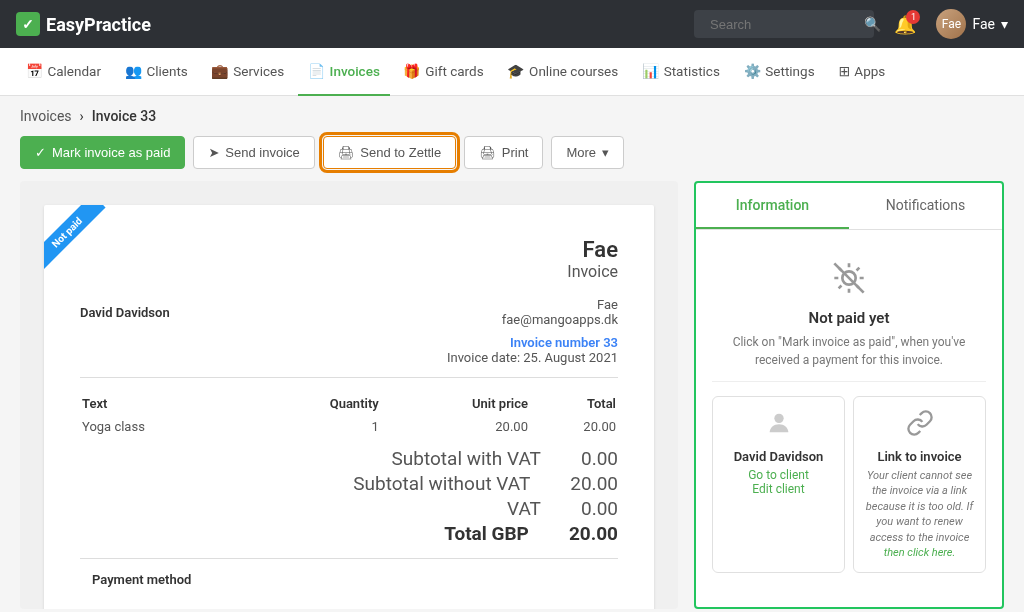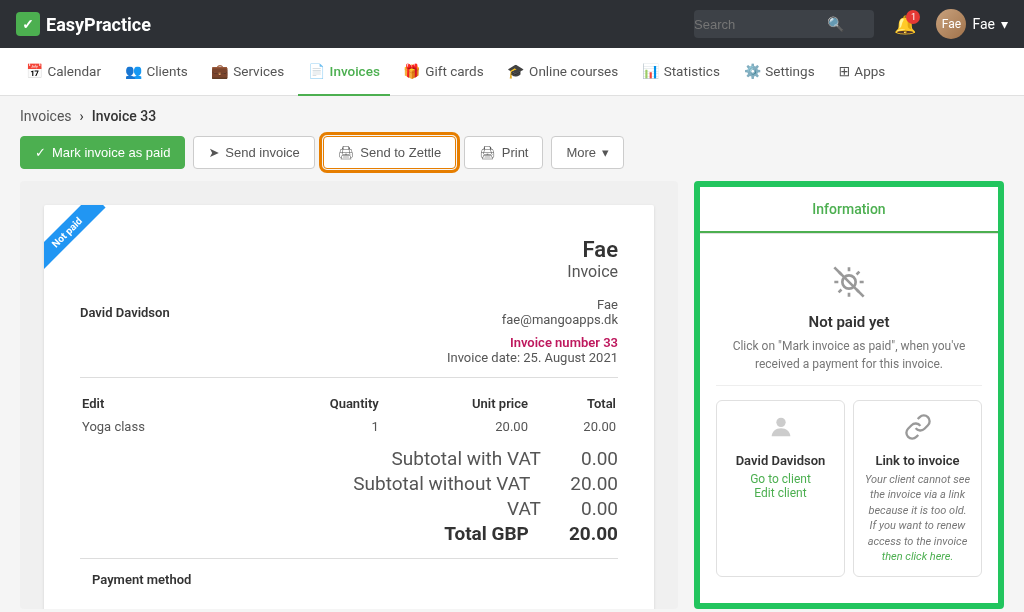--- a/index.html
+++ b/index.html
@@ -2,21 +2,21 @@
 <html><head>
   <meta charset="utf-8">
   <style>
     * { box-sizing: border-box; margin: 0; padding: 0; }
     body { font-family: -apple-system, BlinkMacSystemFont, 'Segoe UI', Roboto, sans-serif; font-size: 14px; background: #f5f5f5; color: #333; width: 1024px; height: 612px; overflow: hidden; }
 
     
     .top-nav { background: #2d3035; height: 48px; display: flex; align-items: center; padding: 0 16px; gap: 12px; }
     .logo { display: flex; align-items: center; gap: 6px; color: white; font-size: 18px; font-weight: bold; margin-right: 16px; }
     .logo-check { background: #4caf50; width: 24px; height: 24px; border-radius: 4px; display: flex; align-items: center; justify-content: center; color: white; font-size: 14px; flex-shrink: 0; }
-    .search-bar { margin-left: auto; background: #3d4147; border: none; border-radius: 4px; padding: 6px 0; color: #ccc; display: flex; align-items: center; gap: 3px; width: 180px; }
+    .search-bar { margin-left: auto; background: #3d4147; border: none; border-radius: 4px; padding: 6px 16px; color: #ccc; display: flex; align-items: center; gap: 24px; width: 180px; }
     .search-bar input { background: none; border: none; color: #ccc; outline: none; width: 130px; font-size: 13px; }
     .search-icon-nav { color: #aaa; font-size: 14px; }
     .notif-btn { position: relative; color: #aaa; font-size: 18px; cursor: pointer; margin-left: 8px; }
     .notif-badge { position: absolute; top: -4px; right: -4px; background: #e53935; color: white; border-radius: 50%; width: 14px; height: 14px; font-size: 9px; display: flex; align-items: center; justify-content: center; }
     .user-btn { display: flex; align-items: center; gap: 6px; color: white; cursor: pointer; margin-left: 8px; }
     .user-avatar { width: 30px; height: 30px; border-radius: 50%; background: #8d6e63; overflow: hidden; display: flex; align-items: center; justify-content: center; font-size: 12px; color: white; background: linear-gradient(135deg, #c9a27e, #a0724a); }
 
     
     .sec-nav { background: white; height: 48px; display: flex; align-items: center; padding: 0 16px; border-bottom: 1px solid #e0e0e0; gap: 4px; }
     .nav-item { display: flex; align-items: center; gap: 4px; padding: 0 10px; height: 48px; color: #555; cursor: pointer; font-size: 13.5px; border-bottom: 2px solid transparent; text-decoration: none; }
@@ -41,36 +41,36 @@
 
     
     .invoice-area { flex: 1; background: #f0f0f0; border-radius: 4px; overflow: hidden; margin-right: 16px; position: relative; }
     .invoice-paper { background: white; margin: 24px; border-radius: 2px; padding: 32px 36px; min-height: 340px; position: relative; overflow: hidden; box-shadow: 0 1px 3px rgba(0,0,0,0.12); }
 
     .invoice-header { display: flex; justify-content: space-between; margin-bottom: 16px; }
     .invoice-company-name { font-size: 22px; font-weight: 600; color: #333; text-align: right; }
     .invoice-title { font-size: 16px; text-align: right; color: #555; }
     .invoice-client { font-size: 13px; font-weight: 600; color: #333; margin-top: 8px; }
     .invoice-meta { text-align: right; font-size: 13px; color: #555; }
-    .invoice-meta strong { color: #be185d; font-weight: 600; }
+    .invoice-meta strong { color: #3b82f6; font-weight: 600; }
 
     .invoice-divider { border: none; border-top: 1px solid #ddd; margin: 12px 0; }
     .invoice-table { width: 100%; font-size: 13px; }
     .invoice-table th { text-align: left; font-weight: 600; color: #333; padding: 4px 0; }
     .invoice-table th.right, .invoice-table td.right { text-align: right; }
     .invoice-table td { padding: 2px 0; color: #555; }
     .invoice-subtotals { margin-top: 8px; text-align: right; font-size: 19px; color: #555; }
     .invoice-subtotals .row { display: flex; justify-content: flex-end; gap: 40px; padding: 1px 0; }
     .invoice-subtotals .total-row { font-weight: 700; color: #333; }
     .invoice-payment { margin-top: 12px; }
     .invoice-payment strong { font-size: 13px; font-weight: 600; padding-left: 12px; }
     .invoice-payment p { font-size: 12px; color: #666; margin-top: 4px; line-height: 1.5; }
 
     
-    .right-panel { width: 310px; background: white; border-radius: 4px; border: 6px solid #22c55e; overflow: hidden; flex-shrink: 0; }
+    .right-panel { width: 310px; background: white; border-radius: 4px; border: 2px solid #22c55e; overflow: hidden; flex-shrink: 0; }
     .panel-tabs { display: flex; border-bottom: 1px solid #e0e0e0; }
     .panel-tab { flex: 1; padding: 14px 0; text-align: center; cursor: pointer; font-size: 14px; color: #666; border-bottom: 2px solid transparent; }
     .panel-tab.active { color: #4caf50; border-bottom: 2px solid #4caf50; font-weight: 500; }
     .panel-content { padding: 20px 16px; }
 
     .not-paid-section { text-align: center; padding: 12px 8px; border-bottom: 1px solid #eee; }
     .not-paid-icon { font-size: 28px; color: #999; margin-bottom: 8px; }
     .not-paid-title { font-weight: 600; font-size: 15px; margin-bottom: 6px; }
     .not-paid-desc { font-size: 12px; color: #777; line-height: 1.5; }
 
@@ -204,21 +204,21 @@
           </div>
           <div>Invoice date: 25. August 2021</div>
         </div>
       </div>
 
       <hr class="invoice-divider">
 
       <table class="invoice-table">
         <thead>
           <tr>
-            <th>Edit</th>
+            <th>Text</th>
             <th class="right">Quantity</th>
             <th class="right">Unit price</th>
             <th class="right">Total</th>
           </tr>
         </thead>
         <tbody>
           <tr>
             <td>Yoga class</td>
             <td class="right">1</td>
             <td class="right">20.00</td>
@@ -250,20 +250,21 @@
 
       <div class="invoice-payment">
         <strong>Payment method</strong>
       </div>
     </div>
   </div>
 
   <div class="right-panel">
     <div class="panel-tabs">
       <div class="panel-tab active">Information</div>
+      <div class="panel-tab">Notifications</div>
     </div>
     <div class="panel-content">
 
       <div class="not-paid-section">
         <div class="not-paid-icon">
           <svg width="32" height="32" viewBox="0 0 24 24" fill="none" stroke="#999" stroke-width="2">
             <line x1="1" y1="1" x2="23" y2="23"></line>
             <path d="M12 1v3M12 20v3M4.22 4.22l2.12 2.12M17.66 17.66l2.12 2.12M1 12h3M20 12h3M4.22 19.78l2.12-2.12M17.66 6.34l2.12-2.12"></path>
             <circle cx="12" cy="12" r="5"></circle>
           </svg>

